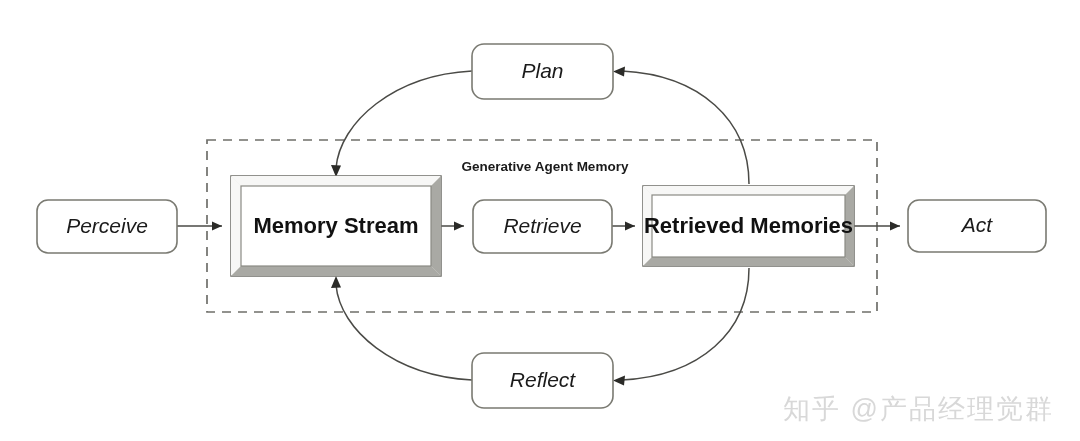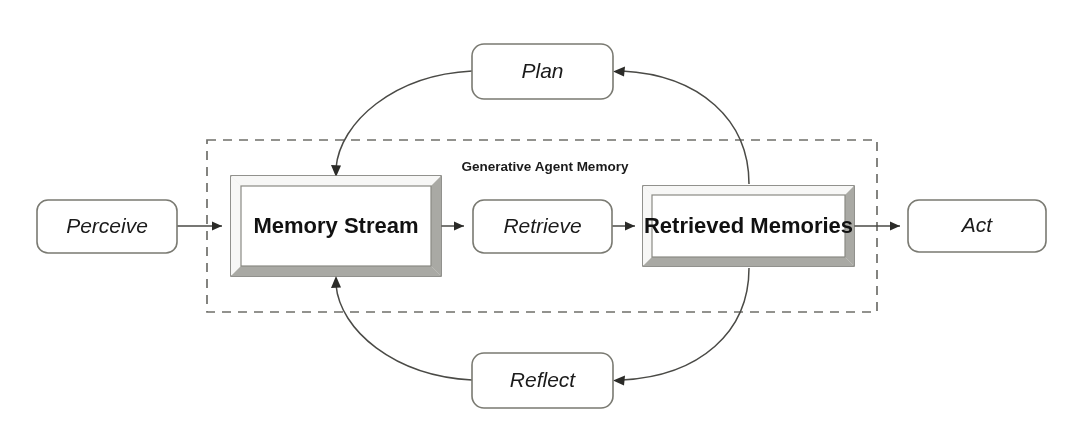--- a/index.html
+++ b/index.html
@@ -190,13 +190,14 @@
       <text class="node-label" x="542.5" y="72">Plan</text>
     </g>
 
     <g>
       <rect class="rounded-box" x="472" y="353" width="141" height="55" rx="12" ry="12"></rect>
       <text class="node-label" x="542.5" y="381">Reflect</text>
     </g>
 
   </svg>
 
+  <div class="watermark">知乎 @产品经理觉群</div>
 </div>
 
 </body></html>

